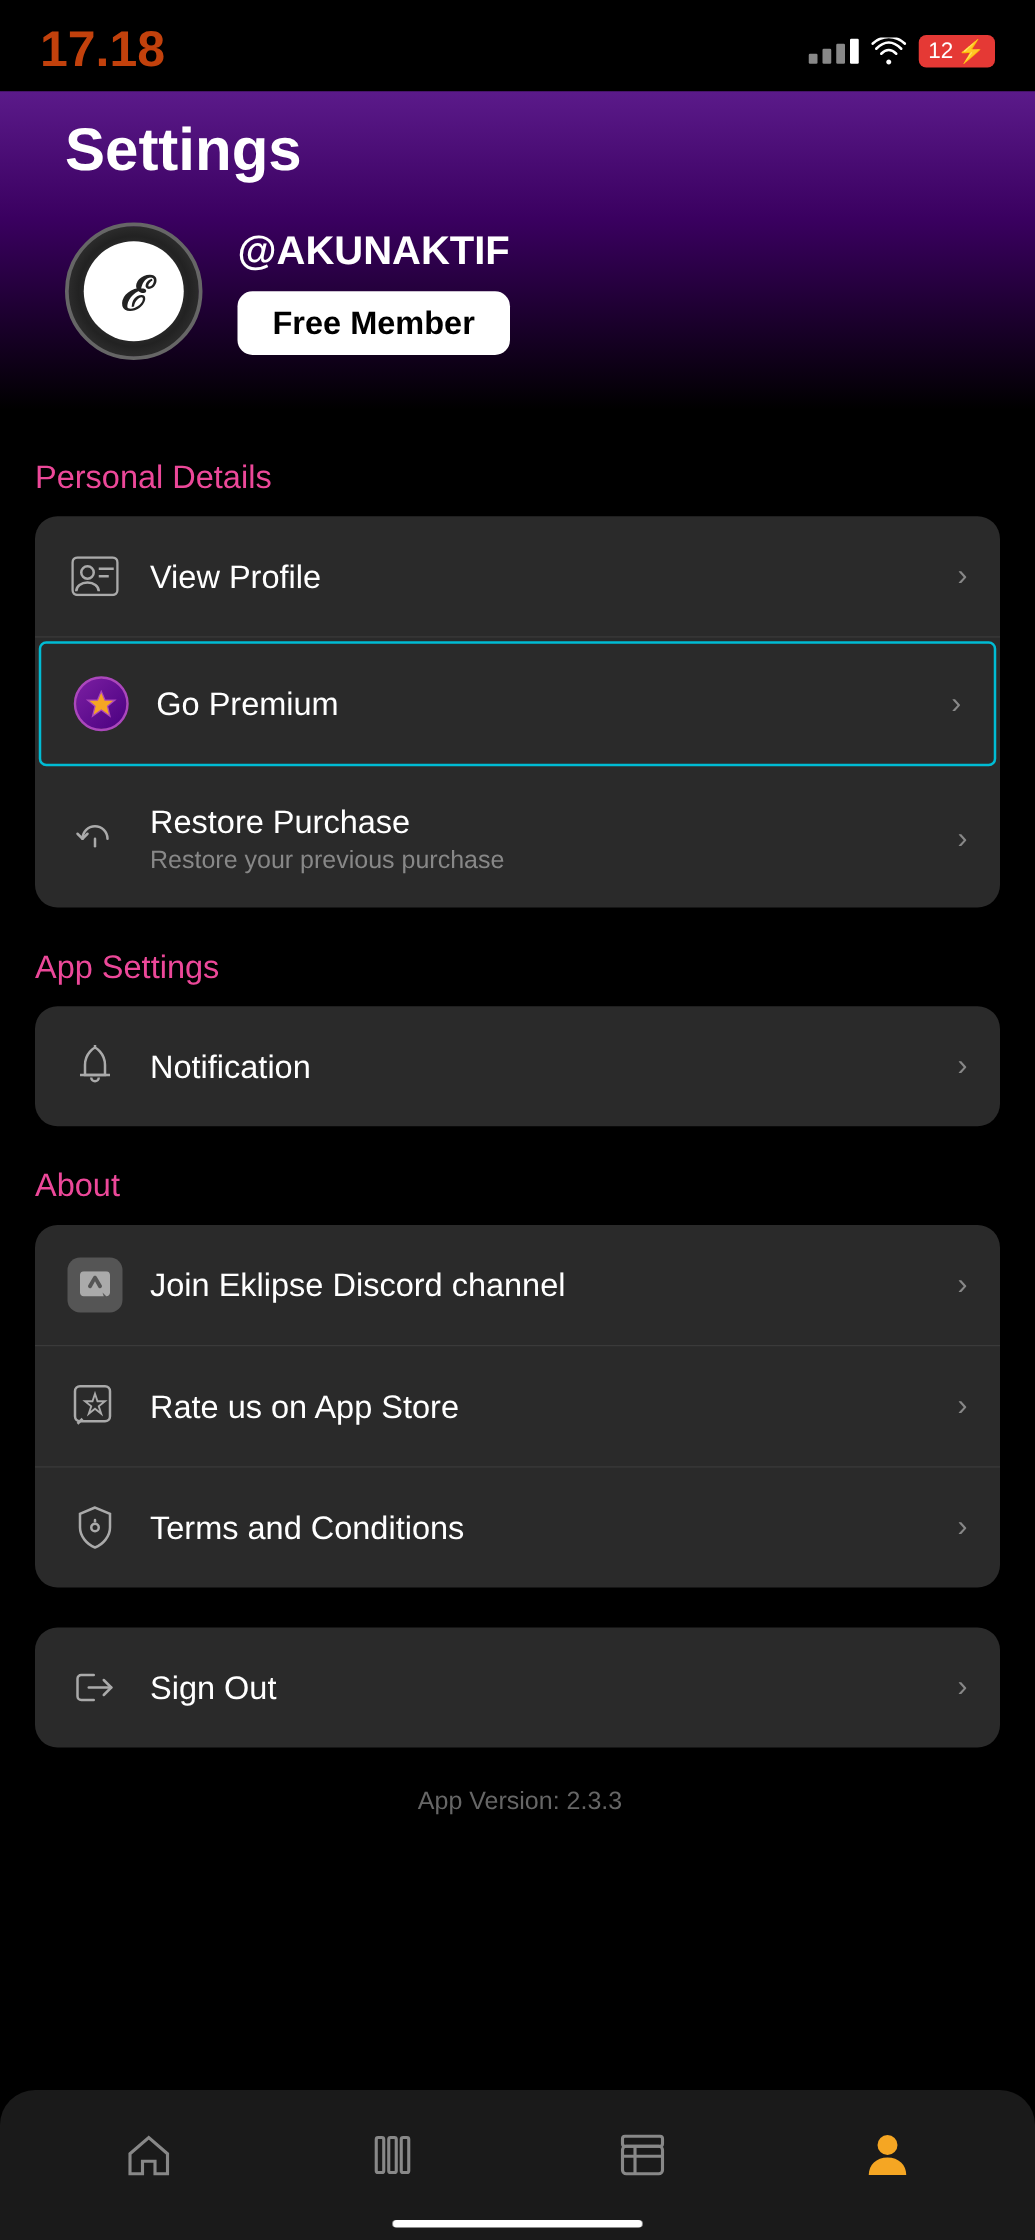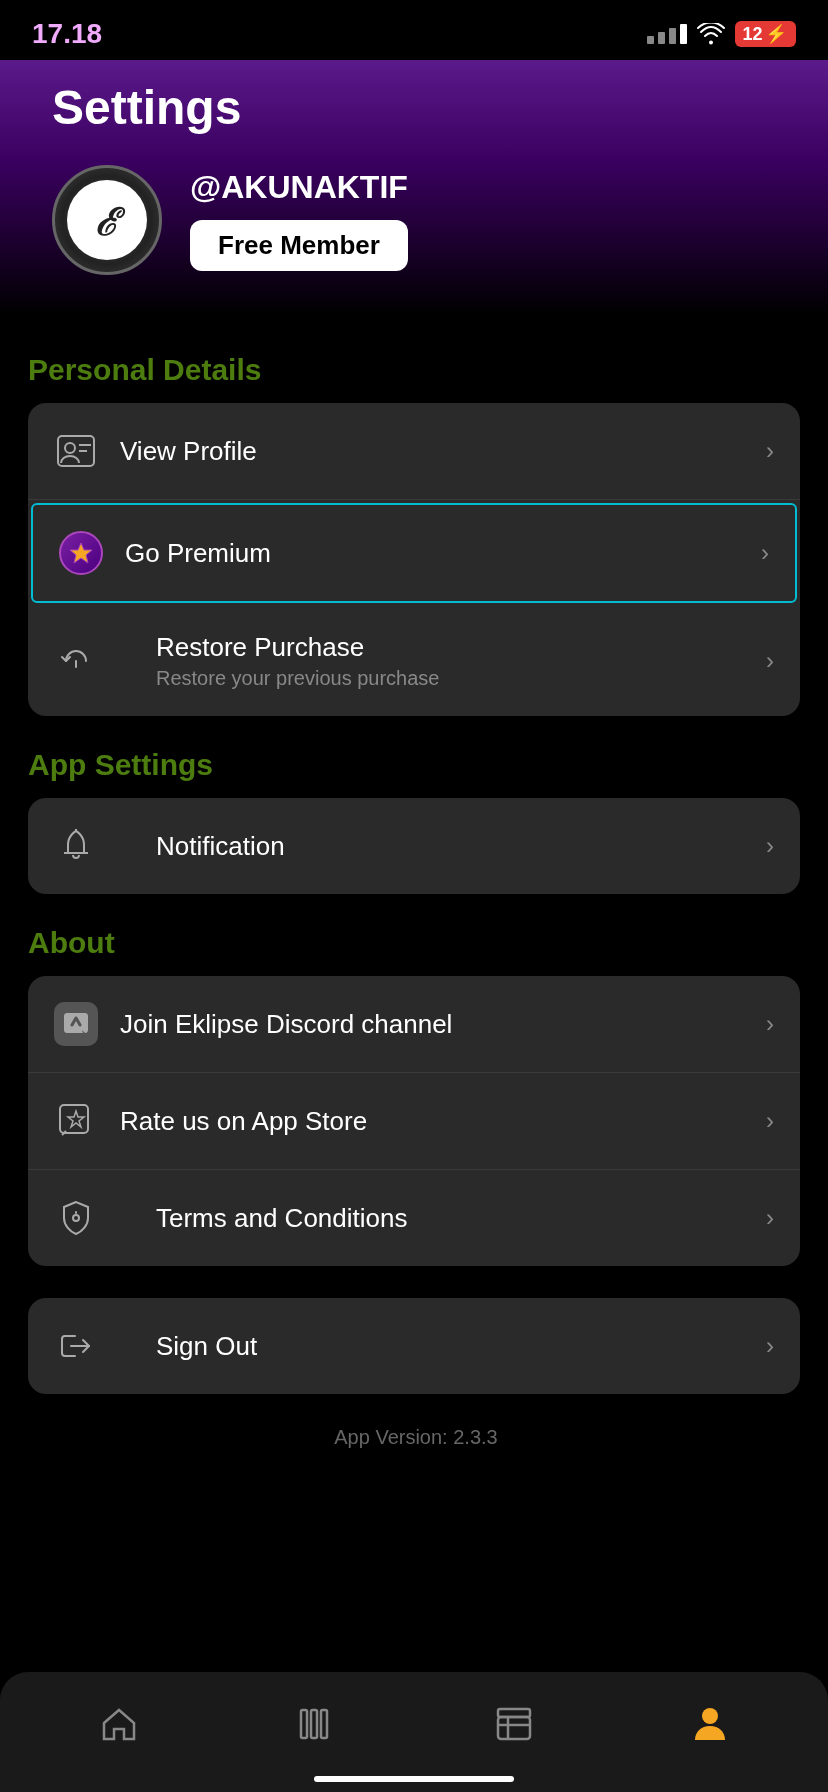--- a/index.html
+++ b/index.html
@@ -19,23 +19,23 @@
     .status-bar {
       display: flex;
       justify-content: space-between;
       align-items: center;
       padding: 18px 32px 10px;
       position: relative;
       z-index: 10;
     }
 
     .status-time {
-      font-size: 28px;
+      font-size: 40px;
       font-weight: 600;
-      color: #f0abfc;
+      color: #c2410c;
     }
 
     .status-icons {
       display: flex;
       align-items: center;
       gap: 10px;
     }
 
     .signal-dots {
       display: flex;
@@ -51,21 +51,21 @@
 
     .wifi-icon {
       font-size: 22px;
       color: #fff;
     }
 
     .battery-badge {
       background: #e53935;
       color: #fff;
       font-size: 18px;
-      font-weight: 700;
+      font-weight: 400;
       padding: 2px 8px;
       border-radius: 6px;
       display: flex;
       align-items: center;
       gap: 3px;
     }
 
     
     .header-section {
       background: linear-gradient(180deg, #5b1a8a 0%, #3a0060 40%, #000 100%);
@@ -136,23 +136,23 @@
       border-radius: 12px;
       display: inline-block;
     }
 
     
     .content {
       padding: 30px 28px 120px;
     }
 
     .section-label {
-      font-size: 30px;
-      font-weight: 700;
-      color: #4d7c0f;
+      font-size: 26px;
+      font-weight: 400;
+      color: #ec4899;
       margin-bottom: 16px;
       margin-top: 8px;
     }
 
     .menu-group {
       background: #2a2a2a;
       border-radius: 18px;
       overflow: hidden;
       margin-bottom: 32px;
     }
@@ -162,21 +162,20 @@
       align-items: center;
       padding: 26px 26px;
       border-bottom: 1px solid #3a3a3a;
       position: relative;
       cursor: pointer;
       justify-content: center;
     }
 
     .menu-item:last-child {
       border-bottom: none;
-      gap: 36px;
     }
 
     .menu-item.highlighted {
       border: 2.5px solid #00bcd4;
       border-radius: 6px;
       margin: 3px;
     }
 
     .menu-item-icon {
       width: 44px;

